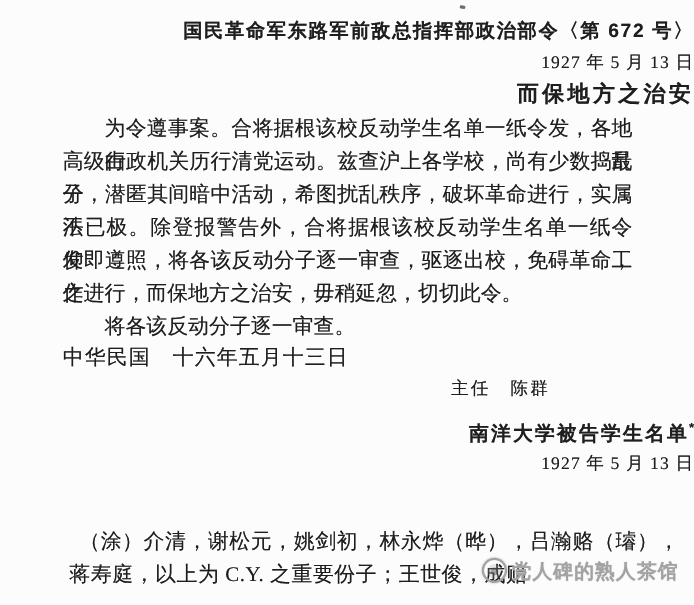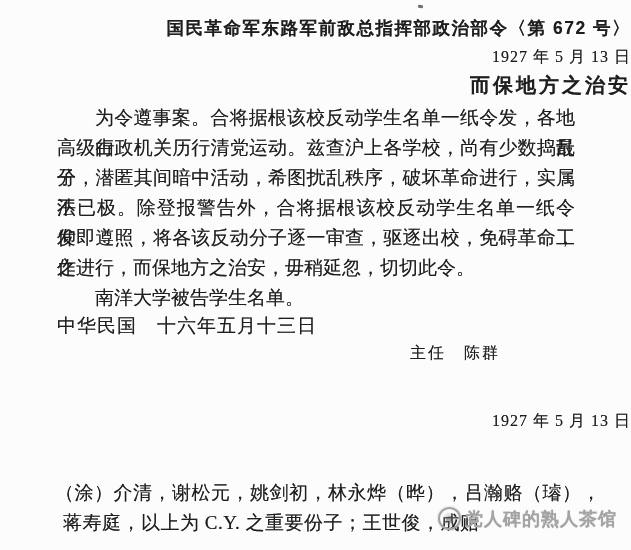--- a/index.html
+++ b/index.html
@@ -38,21 +38,21 @@
   .l3{top:193px;}
   .l4{top:223px;}
   .l5{top:253px;}
   .attach{top:283px;left:95px;width:480px;}
   .dateline{top:311px;letter-spacing:1px;}
   .signature{top:343px;left:410px;width:200px;font-size:16px;letter-spacing:2px;}
   .list-title{top:382px;font-size:18px;letter-spacing:2px;}
   .list-title sup{font-size:12px;vertical-align:super;letter-spacing:0;}
   .list-date{top:411px;font-size:16px;letter-spacing:1px;}
   .n0{top:448px;left:95px;width:480px;}
-  .n1{top:478px;left:55px;width:520px;letter-spacing:.5px;}
+  .n1{top:478px;left:72px;width:520px;letter-spacing:.5px;}
   .n2{top:508px;left:63px;width:540px;letter-spacing:.5px;}
   .speck{
     top:5px;left:418px;width:5px;height:3px;
     background:#4a4a4a;border-radius:1px;transform:rotate(8deg);opacity:.8;
   }
   .watermark{
     top:507px;left:438px;
     display:flex;gap:4px;
     color:var(--wm);
     font-family:"Liberation Sans","DejaVu Sans",sans-serif;
@@ -83,26 +83,29 @@
 
   <div class="abs center addressee">而保地方之治安</div>
 
   <div class="abs bodyline just l0">为令遵事案。合将据根该校反动学生名单一纸令发，各地由最</div>
   <div class="abs bodyline just l1">高级行政机关历行清党运动。兹查沪上各学校，尚有少数捣乱分</div>
   <div class="abs bodyline just l2">子，潜匿其间暗中活动，希图扰乱秩序，破坏革命进行，实属不</div>
   <div class="abs bodyline just l4">仰即遵照，将各该反动分子逐一审查，驱逐出校，免碍革命工作</div>
   <div class="abs bodyline just l3">法已极。除登报警告外，合将据根该校反动学生名单一纸令发，</div>
   <div class="abs bodyline l5">之进行，而保地方之治安，毋稍延忽，切切此令。</div>
 
-  <div class="abs bodyline attach">南洋大学被告学生名单。</div>
+  <div class="abs bodyline attach">将各该反动分子逐一审查。</div>
 
   <div class="abs bodyline dateline">中华民国　十六年五月十三日</div>
 
   <div class="abs signature">主任　陈群</div>
 
+  <div class="abs center blacktitle list-title">
+    <span>南洋大学被告学生名单</span><sup>*</sup>
+  </div>
 
   <div class="abs center list-date">1927 年 5 月 13 日</div>
 
   <div class="abs bodyline n1">（涂）介清，谢松元，姚剑初，林永烨（晔），吕瀚赂（璿），</div>
   <div class="abs bodyline n2">蒋寿庭，以上为 C.Y. 之重要份子；王世俊，成贻</div>
 
   <div class="abs watermark">
     <span class="wm-logo"></span>
     <span>党人碑的熟人茶馆</span>
   </div>

